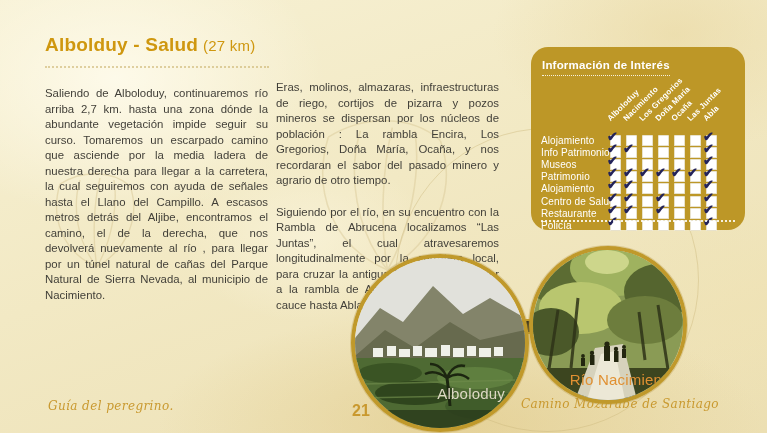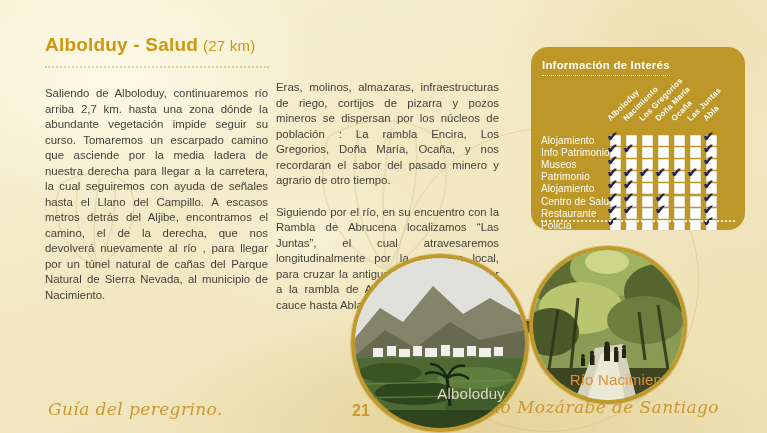--- a/index.html
+++ b/index.html
@@ -49,21 +49,21 @@
   .photo{position:absolute; border-radius:50%; border:4px solid #c0992b; overflow:hidden; z-index:2;
     box-shadow:0 0 0 1px rgba(180,150,70,.35);}
   .photo svg{display:block;}
   .photo-left{left:351px; top:254px; width:170px; height:170px;}
   .photo-right{left:529px; top:246px; width:150px; height:150px;}
   .caption{position:absolute; font-size:15px; letter-spacing:.2px;}
   .cap-left{right:20px; bottom:26px; color:#ddd8c4;}
   .cap-right{right:8px; bottom:12px; color:#e09032;}
   
   .footer-script{position:absolute; font-family:"DejaVu Serif", serif; font-style:italic;
-    color:#c9992f; font-size:17px; letter-spacing:.4px;}
+    color:#c9992f; font-size:12px; letter-spacing:.4px;}
   .footer-left{left:48px; top:399px;}
   .footer-right{right:48px; top:397px;}
   .page-number{position:absolute; left:352px; top:402px; color:#c9992f; font-size:16px; font-weight:bold;}
 </style>
 </head>
 <body>
 
 <div class="page">
 
   <div class="wm-circle"></div>

